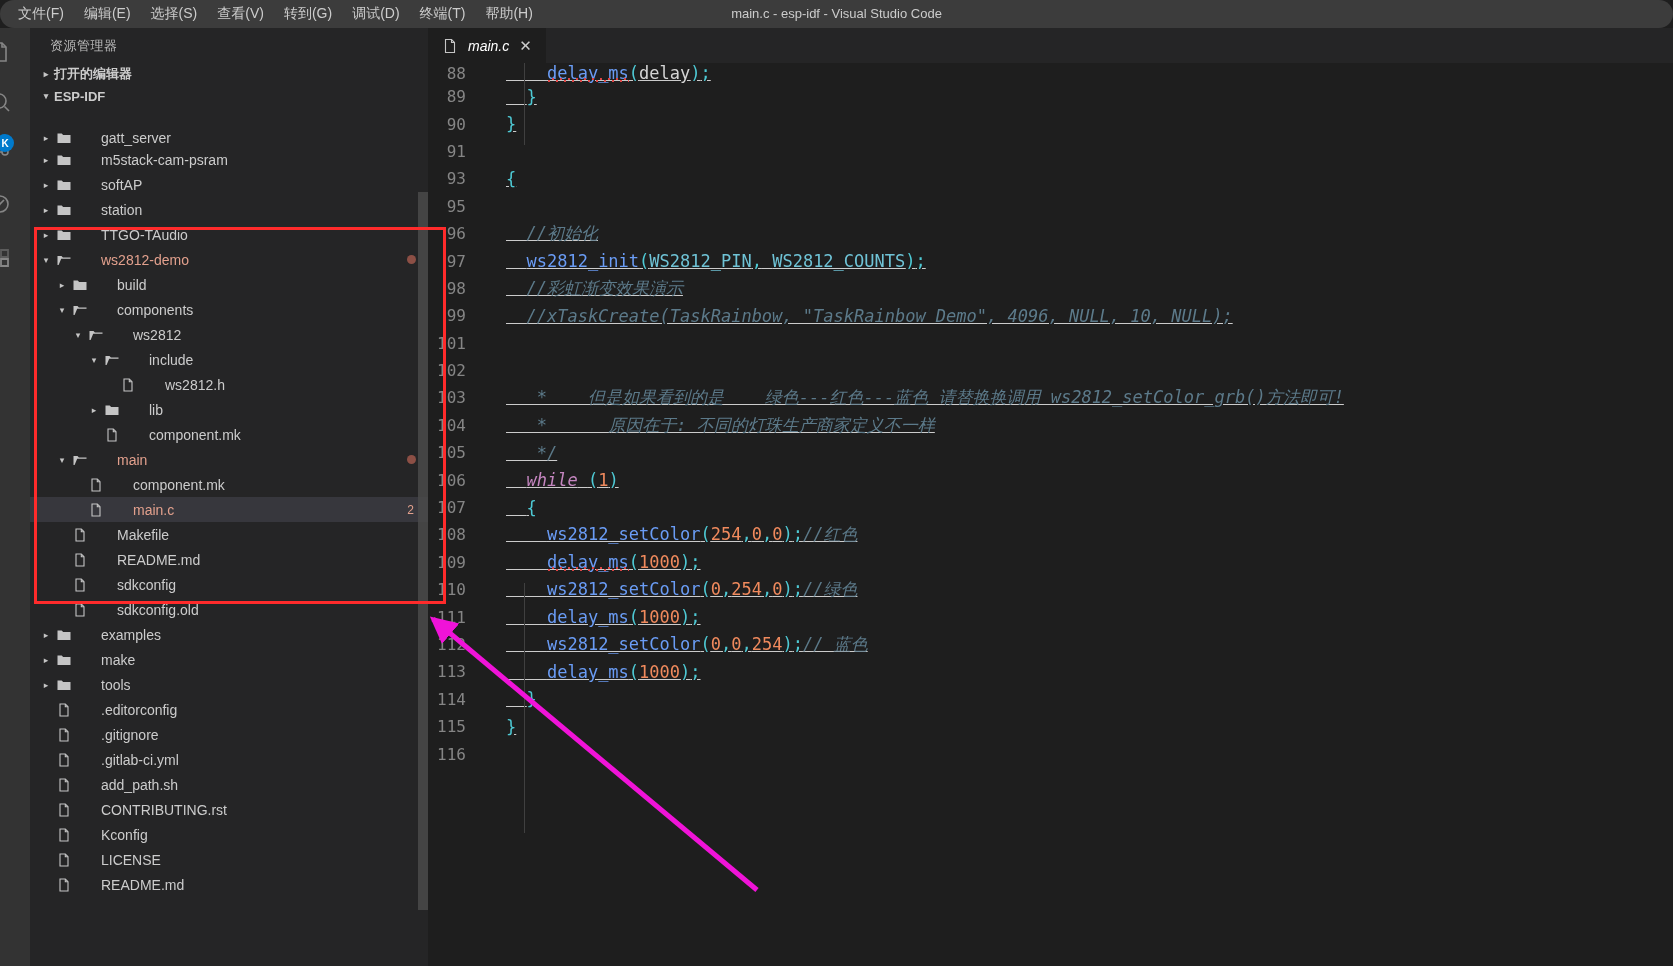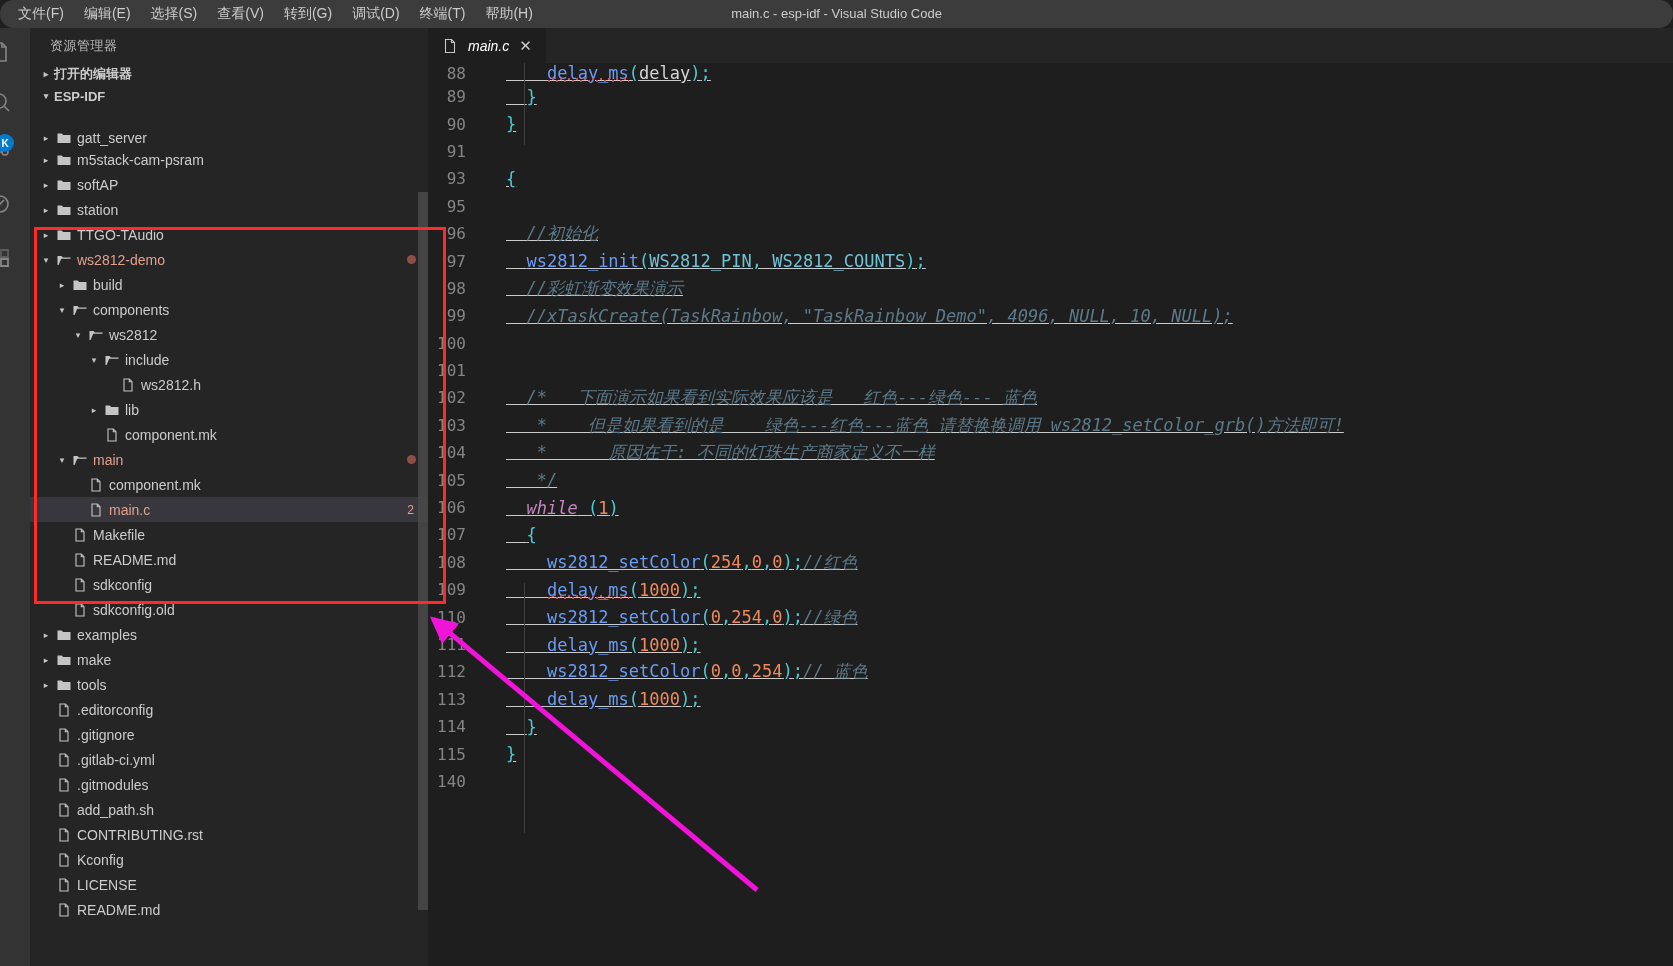--- a/index.html
+++ b/index.html
@@ -64,21 +64,21 @@
   }
   .row {
     height:25px; display:flex; align-items:center;
     font-size:14px; color:#cccccc; white-space:nowrap;
     position:relative; cursor:pointer;
   }
   .row.selected { background:#37373d; }
   .row .ind { flex:0 0 auto; }
   .ficon { width:20px; flex:0 0 20px; display:flex; align-items:center; justify-content:center; }
   .ficon svg { width:16px; height:16px; }
-  .label { padding-left:3px; }
+  .label { padding-left:3px;margin-left:24px; }
   .label.modified { color:#e2a08d; }
   .row .badge {
     position:absolute; right:14px; font-size:12px; color:#e2a08d;
   }
   .row .dot {
     position:absolute; right:12px; width:9px; height:9px;
     border-radius:50%; background:#8c4f45;
   }
   #sb-scroll {
     position:absolute; right:0; top:164px; width:10px; height:718px;
@@ -479,31 +479,20 @@
       </div>
       <div class="row">
         <span class="ind" style="width: 8px;"></span>
         <span class="twisty"></span>
         <span class="ficon">
           <svg viewBox="0 0 16 16" fill="none">
             <path d="M9.3 2H4v12h8V4.7L9.3 2z" stroke="#c5c5c5" stroke-width="1.1"></path>
             <path d="M9.3 2v2.7H12" stroke="#c5c5c5" stroke-width="1.1"></path>
           </svg>
         </span>
-        <span class="label">.gitmodules</span>
-      </div>
-      <div class="row">
-        <span class="ind" style="width: 8px;"></span>
-        <span class="twisty"></span>
-        <span class="ficon">
-          <svg viewBox="0 0 16 16" fill="none">
-            <path d="M9.3 2H4v12h8V4.7L9.3 2z" stroke="#c5c5c5" stroke-width="1.1"></path>
-            <path d="M9.3 2v2.7H12" stroke="#c5c5c5" stroke-width="1.1"></path>
-          </svg>
-        </span>
         <span class="label">add_path.sh</span>
       </div>
       <div class="row">
         <span class="ind" style="width: 8px;"></span>
         <span class="twisty"></span>
         <span class="ficon">
           <svg viewBox="0 0 16 16" fill="none">
             <path d="M9.3 2H4v12h8V4.7L9.3 2z" stroke="#c5c5c5" stroke-width="1.1"></path>
             <path d="M9.3 2v2.7H12" stroke="#c5c5c5" stroke-width="1.1"></path>
           </svg>
@@ -566,37 +555,36 @@
       <div class="cline" style="height: 20px; align-items: flex-end;"><span class="ln">88</span><span class="ctext"><span class="t-plain" style="position: relative;">    </span><span class="t-call" style="position: relative;">delay_ms<span class="squiggle"></span></span><span class="t-punct" style="position: relative;">(</span><span class="t-plain" style="position: relative;">delay</span><span class="t-punct" style="position: relative;">)</span><span class="t-punct" style="position: relative;">;</span></span></div>
       <div class="cline"><span class="ln">89</span><span class="ctext"><span class="t-plain" style="position: relative;">  </span><span class="t-brace" style="position: relative;">}</span></span></div>
       <div class="cline"><span class="ln">90</span><span class="ctext"><span class="t-brace" style="position: relative;">}</span></span></div>
       <div class="cline"><span class="ln">91</span><span class="ctext"></span></div>
       <div class="cline"><span class="ln">93</span><span class="ctext"><span class="t-brace" style="position: relative;">{</span></span></div>
       <div class="cline"><span class="ln">95</span><span class="ctext"></span></div>
       <div class="cline"><span class="ln">96</span><span class="ctext"><span class="t-cmt" style="position: relative;">  //初始化</span></span></div>
       <div class="cline"><span class="ln">97</span><span class="ctext"><span class="t-plain" style="position: relative;">  </span><span class="t-call" style="position: relative;">ws2812_init</span><span class="t-punct" style="position: relative;">(</span><span class="t-const" style="position: relative;">WS2812_PIN</span><span class="t-punct" style="position: relative;">,</span><span class="t-plain" style="position: relative;"> </span><span class="t-const" style="position: relative;">WS2812_COUNTS</span><span class="t-punct" style="position: relative;">)</span><span class="t-punct" style="position: relative;">;</span></span></div>
       <div class="cline"><span class="ln">98</span><span class="ctext"><span class="t-cmt" style="position: relative;">  //彩虹渐变效果演示</span></span></div>
       <div class="cline"><span class="ln">99</span><span class="ctext"><span class="t-cmt" style="position: relative;">  //xTaskCreate(TaskRainbow, "TaskRainbow Demo", 4096, NULL, 10, NULL);</span></span></div>
-      <div class="cline"><span class="ln">100</span><span class="ctext"></span></div>
       <div class="cline"><span class="ln">101</span><span class="ctext"></span></div>
-      <div class="cline"><span class="ln">102</span><span class="ctext"><span class="t-cmt" style="position: relative;">  /*   下面演示如果看到实际效果应该是   红色---绿色--- 蓝色</span></span></div>
+      <div class="cline"><span class="ln">102</span></div>
       <div class="cline"><span class="ln">103</span><span class="ctext"><span class="t-cmt" style="position: relative;">   *    但是如果看到的是    绿色---红色---蓝色 请替换换调用 ws2812_setColor_grb()方法即可!</span></span></div>
       <div class="cline"><span class="ln">104</span><span class="ctext"><span class="t-cmt" style="position: relative;">   *      原因在于: 不同的灯珠生产商家定义不一样</span></span></div>
       <div class="cline"><span class="ln">105</span><span class="ctext"><span class="t-cmt" style="position: relative;">   */</span></span></div>
       <div class="cline"><span class="ln">106</span><span class="ctext"><span class="t-plain" style="position: relative;">  </span><span class="t-key" style="position: relative;">while</span><span class="t-plain" style="position: relative;"> </span><span class="t-punct" style="position: relative;">(</span><span class="t-num" style="position: relative;">1</span><span class="t-punct" style="position: relative;">)</span></span></div>
       <div class="cline"><span class="ln">107</span><span class="ctext"><span class="t-plain" style="position: relative;">  </span><span class="t-brace" style="position: relative;">{</span></span></div>
       <div class="cline"><span class="ln">108</span><span class="ctext"><span class="t-plain" style="position: relative;">    </span><span class="t-call" style="position: relative;">ws2812_setColor</span><span class="t-punct" style="position: relative;">(</span><span class="t-num" style="position: relative;">254</span><span class="t-punct" style="position: relative;">,</span><span class="t-num" style="position: relative;">0</span><span class="t-punct" style="position: relative;">,</span><span class="t-num" style="position: relative;">0</span><span class="t-punct" style="position: relative;">)</span><span class="t-punct" style="position: relative;">;</span><span class="t-cmt" style="position: relative;">//红色</span></span></div>
       <div class="cline"><span class="ln">109</span><span class="ctext"><span class="t-plain" style="position: relative;">    </span><span class="t-call" style="position: relative;">delay_ms<span class="squiggle"></span></span><span class="t-punct" style="position: relative;">(</span><span class="t-num" style="position: relative;">1000</span><span class="t-punct" style="position: relative;">)</span><span class="t-punct" style="position: relative;">;</span></span></div>
       <div class="cline"><span class="ln">110</span><span class="ctext"><span class="t-plain" style="position: relative;">    </span><span class="t-call" style="position: relative;">ws2812_setColor</span><span class="t-punct" style="position: relative;">(</span><span class="t-num" style="position: relative;">0</span><span class="t-punct" style="position: relative;">,</span><span class="t-num" style="position: relative;">254</span><span class="t-punct" style="position: relative;">,</span><span class="t-num" style="position: relative;">0</span><span class="t-punct" style="position: relative;">)</span><span class="t-punct" style="position: relative;">;</span><span class="t-cmt" style="position: relative;">//绿色</span></span></div>
       <div class="cline"><span class="ln">111</span><span class="ctext"><span class="t-plain" style="position: relative;">    </span><span class="t-call" style="position: relative;">delay_ms</span><span class="t-punct" style="position: relative;">(</span><span class="t-num" style="position: relative;">1000</span><span class="t-punct" style="position: relative;">)</span><span class="t-punct" style="position: relative;">;</span></span></div>
       <div class="cline"><span class="ln">112</span><span class="ctext"><span class="t-plain" style="position: relative;">    </span><span class="t-call" style="position: relative;">ws2812_setColor</span><span class="t-punct" style="position: relative;">(</span><span class="t-num" style="position: relative;">0</span><span class="t-punct" style="position: relative;">,</span><span class="t-num" style="position: relative;">0</span><span class="t-punct" style="position: relative;">,</span><span class="t-num" style="position: relative;">254</span><span class="t-punct" style="position: relative;">)</span><span class="t-punct" style="position: relative;">;</span><span class="t-cmt" style="position: relative;">// 蓝色</span></span></div>
       <div class="cline"><span class="ln">113</span><span class="ctext"><span class="t-plain" style="position: relative;">    </span><span class="t-call" style="position: relative;">delay_ms</span><span class="t-punct" style="position: relative;">(</span><span class="t-num" style="position: relative;">1000</span><span class="t-punct" style="position: relative;">)</span><span class="t-punct" style="position: relative;">;</span></span></div>
       <div class="cline"><span class="ln">114</span><span class="ctext"><span class="t-plain" style="position: relative;">  </span><span class="t-brace" style="position: relative;">}</span></span></div>
       <div class="cline"><span class="ln">115</span><span class="ctext"><span class="t-brace" style="position: relative;">}</span></span></div>
-      <div class="cline"><span class="ln">140</span><span class="ctext"></span></div>
+      <div class="cline"><span class="ln">116</span><span class="ctext"></span></div>
       <div style="position: absolute; left: 96px; top: 0px; width: 1px; height: 82px; background: rgb(64, 64, 64);"></div>
       <div style="position: absolute; left: 96px; top: 520px; width: 1px; height: 250px; background: rgb(64, 64, 64);"></div>
     </div>
 </div>
 
 <svg id="arrow-layer">
   <defs>
     <marker id="mhead" markerWidth="6" markerHeight="6" refX="4.6" refY="3" orient="auto" markerUnits="strokeWidth">
       <path d="M0,0.3 L5.4,3 L0,5.7 z" fill="#f013d8"></path>
     </marker>

